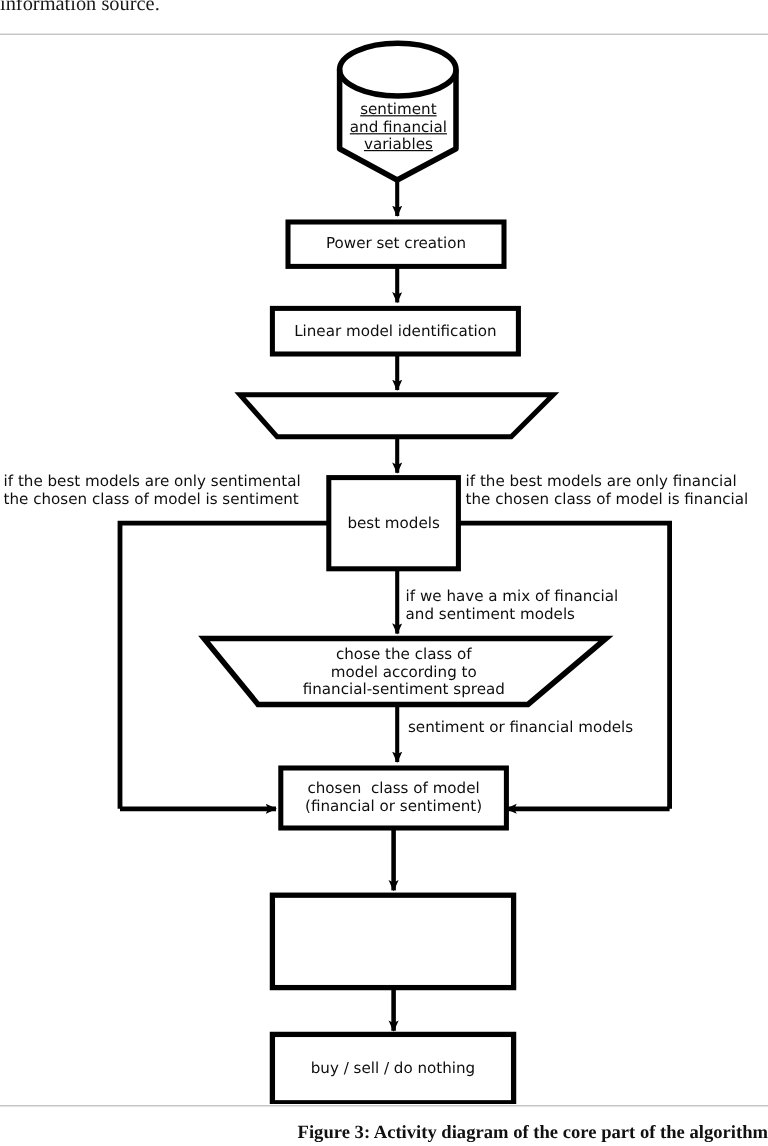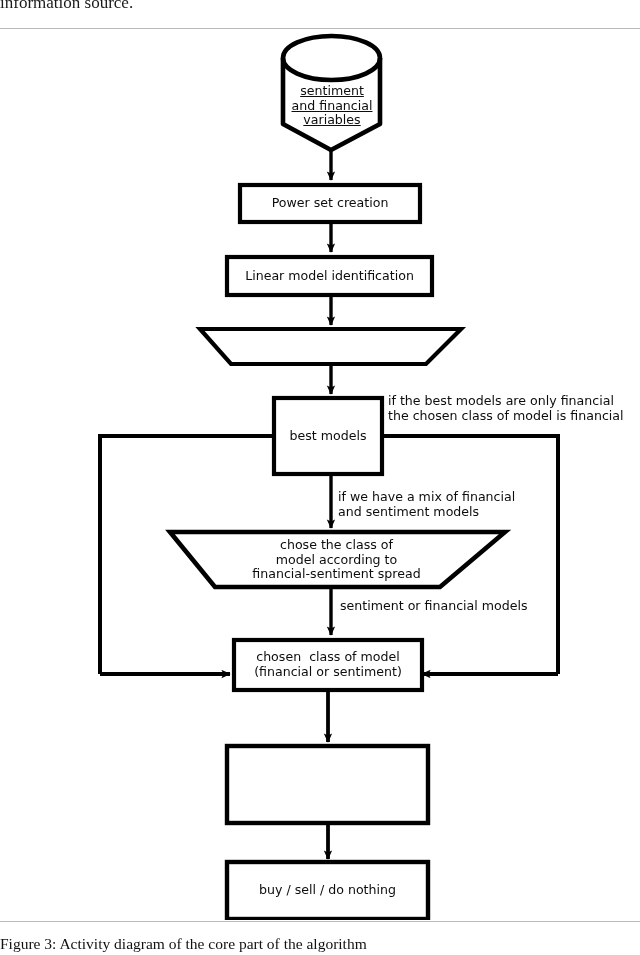--- a/index.html
+++ b/index.html
@@ -39,23 +39,23 @@
     height: 1px;
     background: #b9b9b9;
   }
   .rule-top { top: 28px; }
   .rule-bottom { top: 921px; }
   .caption {
     position: absolute;
     left: 0px;
     top: 935px;
     width: 640px;
-    text-align: left;
+    text-align: right;
     font-family: "Liberation Serif", serif;
-    font-weight: normal;
+    font-weight: bold;
     font-size: 15.5px;
     color: #111111;
     white-space: nowrap;
     overflow: hidden;
   }
   #figure {
     position: absolute;
     left: 0px;
     top: 30px;
     width: 640px;
@@ -172,20 +172,22 @@
     <div class="node-label fs13" style="left:224px; top:503px; width:225px; height:54px;">chose the class of
 model according to
 financial-sentiment spread</div>
 
     <div class="node-label fs13" style="left:234px; top:610px; width:188px; height:50px;">chosen  class of model
 (financial or sentiment)</div>
 
 
     <div class="node-label fs13" style="left:227px; top:832px; width:201px; height:57px;">buy / sell / do nothing</div>
 
+    <div class="edge-label fs13" style="left:3px; top:363px;">if the best models are only sentimental
+the chosen class of model is sentiment</div>
 
     <div class="edge-label fs13" style="left:388px; top:363px;">if the best models are only financial
 the chosen class of model is financial</div>
 
     <div class="edge-label fs13" style="left:338px; top:459px;">if we have a mix of financial
 and sentiment models</div>
 
     <div class="edge-label fs13" style="left:340px; top:568px;text-align:right;">sentiment or financial models</div>
 
   </div>

